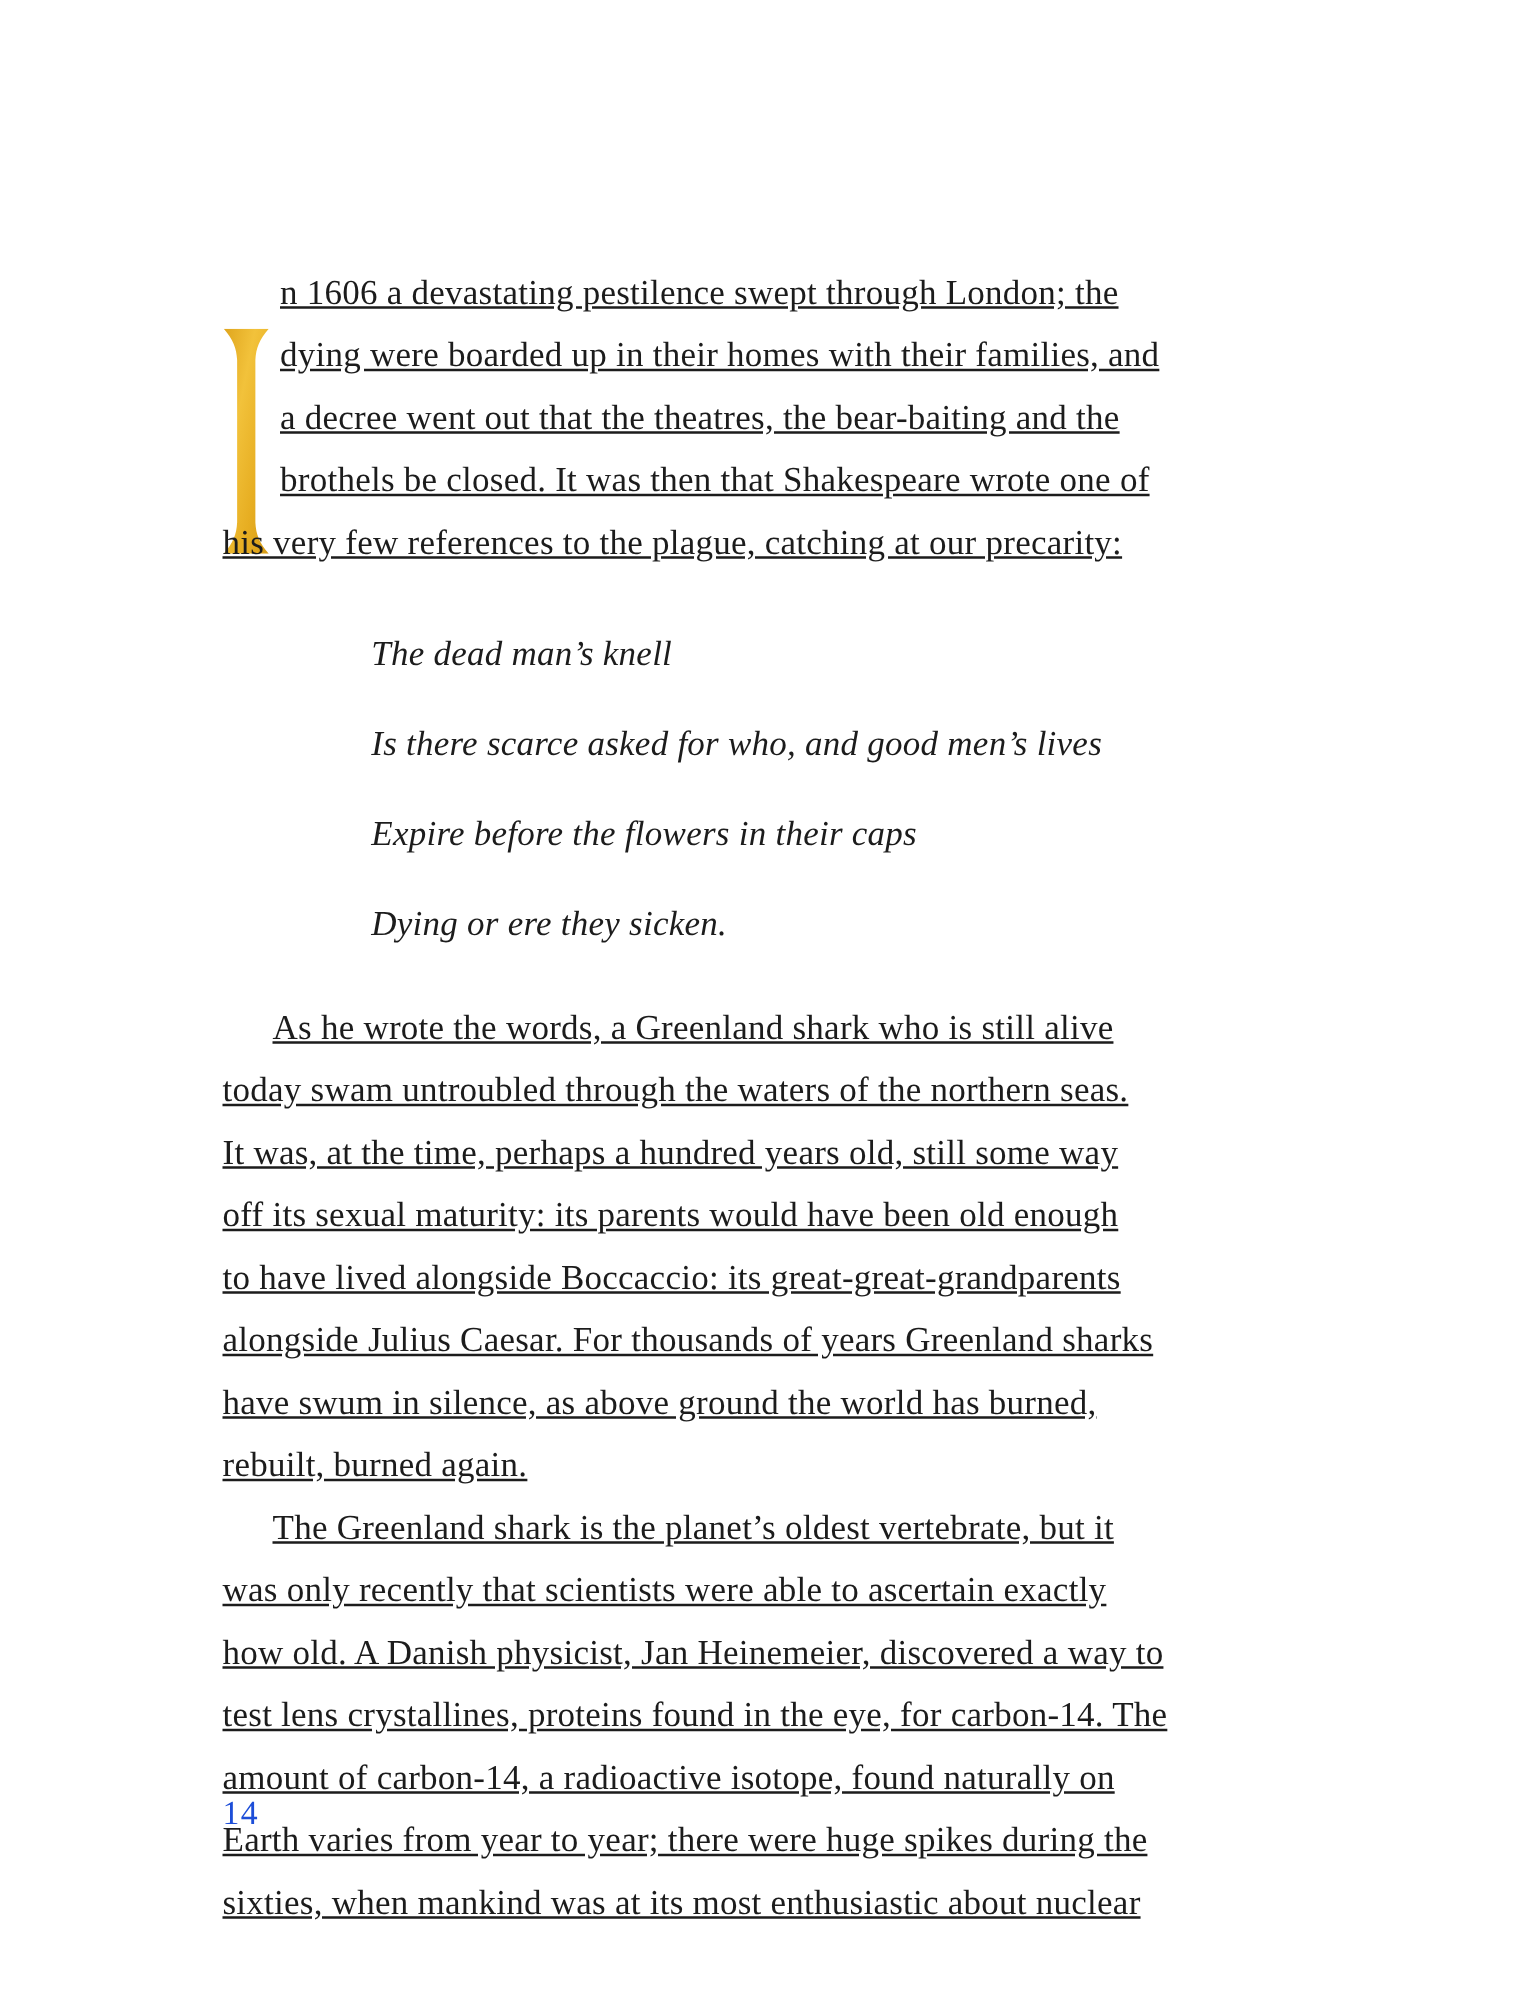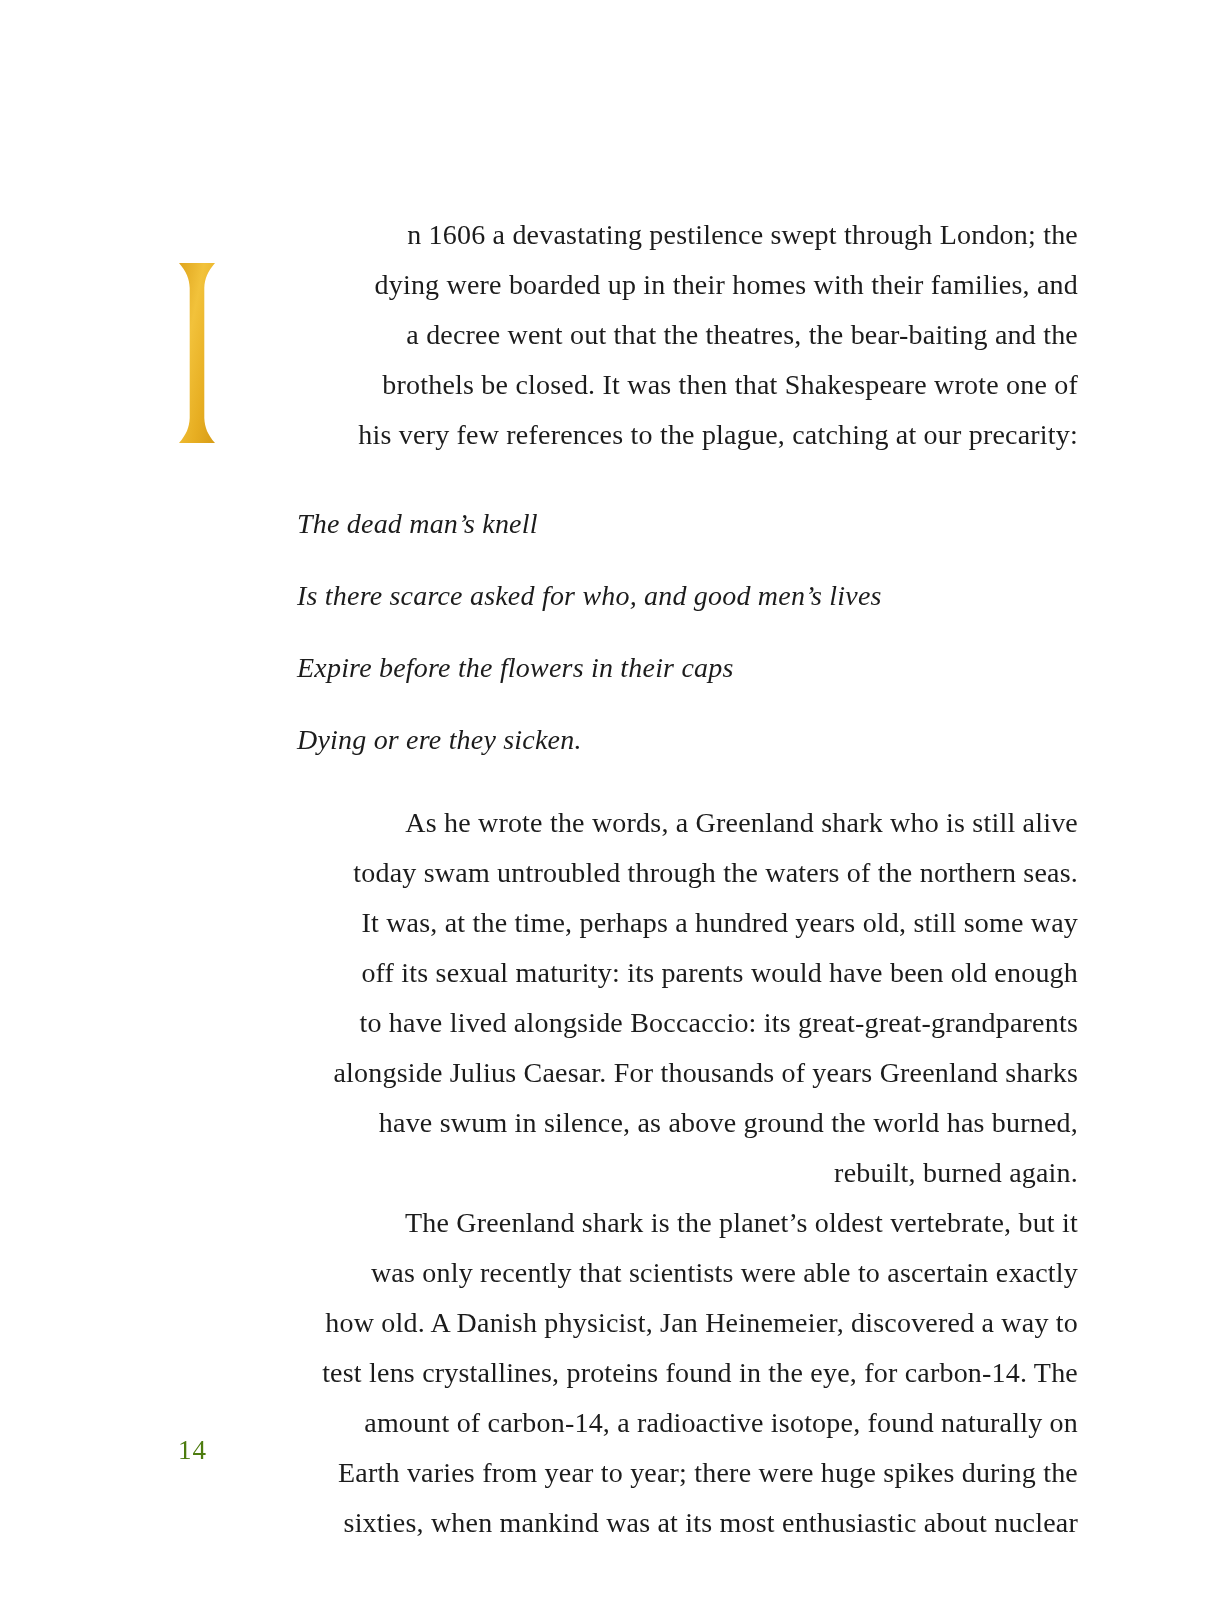--- a/index.html
+++ b/index.html
@@ -21,21 +21,22 @@
     left: 178px;
     top: 160px;
     width: 900px;
     font-size: 28px;
     line-height: 50px;
     letter-spacing: 0.2px;
   }
   .para {
     margin: 0;
     white-space: pre-line;
-    text-align: right;
+    text-align: left;
+    text-decoration: underline;
   }
   .dropcap {
     float: left;
     width: 38px;
     height: 182px;
     margin: 3px 8px 0 0;
   }
   .dropcap svg {
     display: block;
     width: 38px;
@@ -49,21 +50,21 @@
     line-height: 72px;
   }
   .indent {
     text-indent: 40px;
   }
   .page-number {
     position: absolute;
     left: 178px;
     top: 1435px;
     font-size: 27px;
-    color: #4d7c0f;
+    color: #1d4ed8;
     letter-spacing: 1px;
   }
 </style>
 </head>
 <body>
 
 <div class="page">
   <div class="text-block">
 
     <p class="para">

